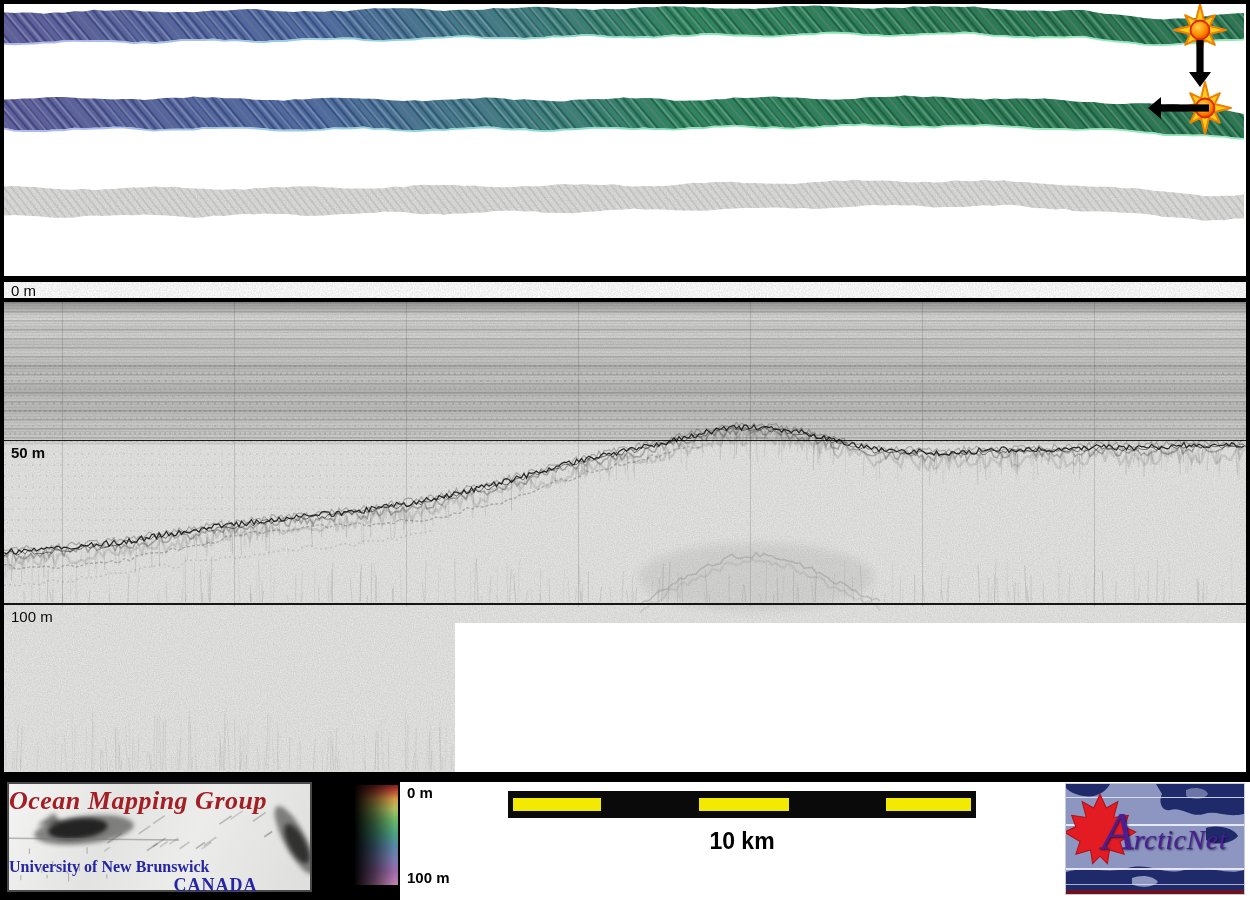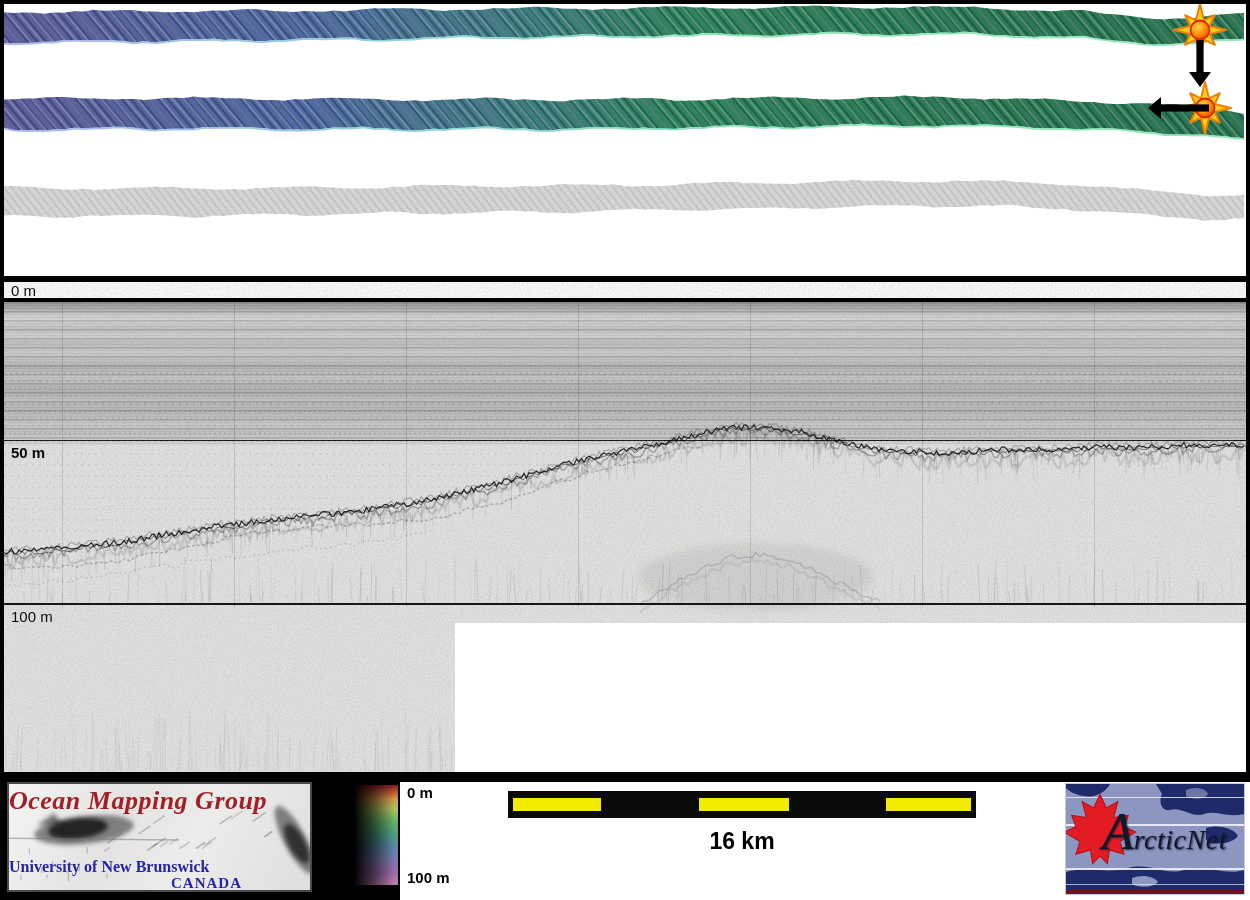--- a/index.html
+++ b/index.html
@@ -39,22 +39,22 @@
   
   #omg-logo{left:7px;top:782px;width:305px;height:110px;background:
       linear-gradient(115deg,#f4f4f4 0%,#e3e3e1 35%,#ececea 60%,#dededc 100%);
       border:2px solid #4a4a4a;box-sizing:border-box;}
   #omg-svg{position:absolute;left:0;top:0;}
   .omg-title{position:absolute;left:0;top:2px;width:100%;text-align:left;
       font-family:"Liberation Serif",serif;font-style:italic;font-weight:bold;
       font-size:26px;letter-spacing:.5px;}
   .omg-org{position:absolute;left:0;top:74px;width:100%;
       font-family:"Liberation Serif",serif;font-weight:bold;font-size:16px;}
-  .omg-country{position:absolute;left:3px;top:91px;width:100%;text-align:center;
-      font-family:"Liberation Serif",serif;font-weight:bold;font-size:15px;letter-spacing:1px;padding-left:44px;}
+  .omg-country{position:absolute;left:12px;top:91px;width:100%;text-align:center;
+      font-family:"Liberation Serif",serif;font-weight:bold;font-size:18px;letter-spacing:1px;padding-left:44px;}
   
   #colorbar{left:355px;top:785px;width:43px;height:100px;
     background:
       linear-gradient(90deg,rgba(0,0,0,.97) 0%,rgba(0,0,0,.55) 45%,rgba(0,0,0,0) 92%),
       linear-gradient(180deg,#7a2020 0%,#b84a30 6%,#d29a48 14%,#aec05e 24%,#66b468 36%,
                       #4a9e86 50%,#5a86a8 62%,#7a7ab0 74%,#9a6aaa 86%,#c080b0 100%);}
   .cb-label{position:absolute;left:407px;color:#000;font-weight:bold;font-size:15px;}
   .cb-top{top:784px;}
   .cb-bottom{top:869px;}
   
@@ -62,21 +62,21 @@
   .sb-seg{position:absolute;top:7px;height:13px;}
   .sb-y1{left:5px;width:88px;}
   .sb-y2{left:191px;width:90px;}
   .sb-y3{left:378px;width:85px;}
   #scalebar-label{left:508px;top:828px;width:468px;text-align:center;color:#000;
     font-weight:bold;font-size:23px;}
   
   #arcticnet{left:1065px;top:783px;width:180px;height:112px;background:#8d96c0;
      border:1px solid #c6cadd;box-sizing:border-box;overflow:hidden;}
   #arcticnet svg{position:absolute;left:0;top:0;}
-  .an-text{position:absolute;left:36px;top:22px;color:#0f172a;
+  .an-text{position:absolute;left:36px;top:22px;color:#4c1d95;
      font-family:"Liberation Serif",serif;font-style:italic;white-space:nowrap;
      text-shadow:1px 1px 2px rgba(10,16,50,.8);}
   .an-initial{font-size:52px;line-height:52px;}
   .an-rest{font-size:28px;letter-spacing:.5px;}
   .an-maroon{position:absolute;left:0;bottom:0;width:100%;height:4px;background:#6e1220;}
 </style>
 </head>
 <body>
 
 <div class="panel" id="swath-panel">
@@ -822,21 +822,21 @@
 
 <div class="panel" id="colorbar"></div>
 <div class="cb-label cb-top panel">0 m</div>
 <div class="cb-label cb-bottom panel">100 m</div>
 
 <div class="panel" id="scalebar">
   <div class="sb-seg sb-y1" style="background: rgb(242, 234, 0);"></div>
   <div class="sb-seg sb-y2" style="background: rgb(242, 234, 0);"></div>
   <div class="sb-seg sb-y3" style="background: rgb(242, 234, 0);"></div>
 </div>
-<div class="panel" id="scalebar-label">16 km</div>
+<div class="panel" id="scalebar-label">10 km</div>
 
 <div class="panel" id="arcticnet">
   <svg width="178" height="110">
     <g>
       <path d="M90,0 L178,0 L178,30 C160,34 150,26 138,30 C124,34 116,22 104,26 C96,28 92,18 96,10 Z" fill="#1f2a6a"></path>
       <path d="M0,0 L44,0 C40,8 30,14 18,12 C8,11 2,6 0,4 Z" fill="#1f2a6a"></path>
       <path d="M120,6 C128,2 140,4 142,10 C138,16 126,16 120,12 Z" fill="#8d96c0" opacity=".7"></path>
       <path d="M28,46 C38,42 52,46 54,54 C50,62 36,64 28,58 Z" fill="#1f2a6a"></path>
       <path d="M140,44 C152,40 168,44 172,52 C166,60 148,62 140,56 Z" fill="#1f2a6a"></path>
       <path d="M0,88 C20,82 44,90 62,84 C84,78 98,92 118,86 C140,80 160,92 178,86 L178,106 L0,106 Z" fill="#1f2a6a"></path>

